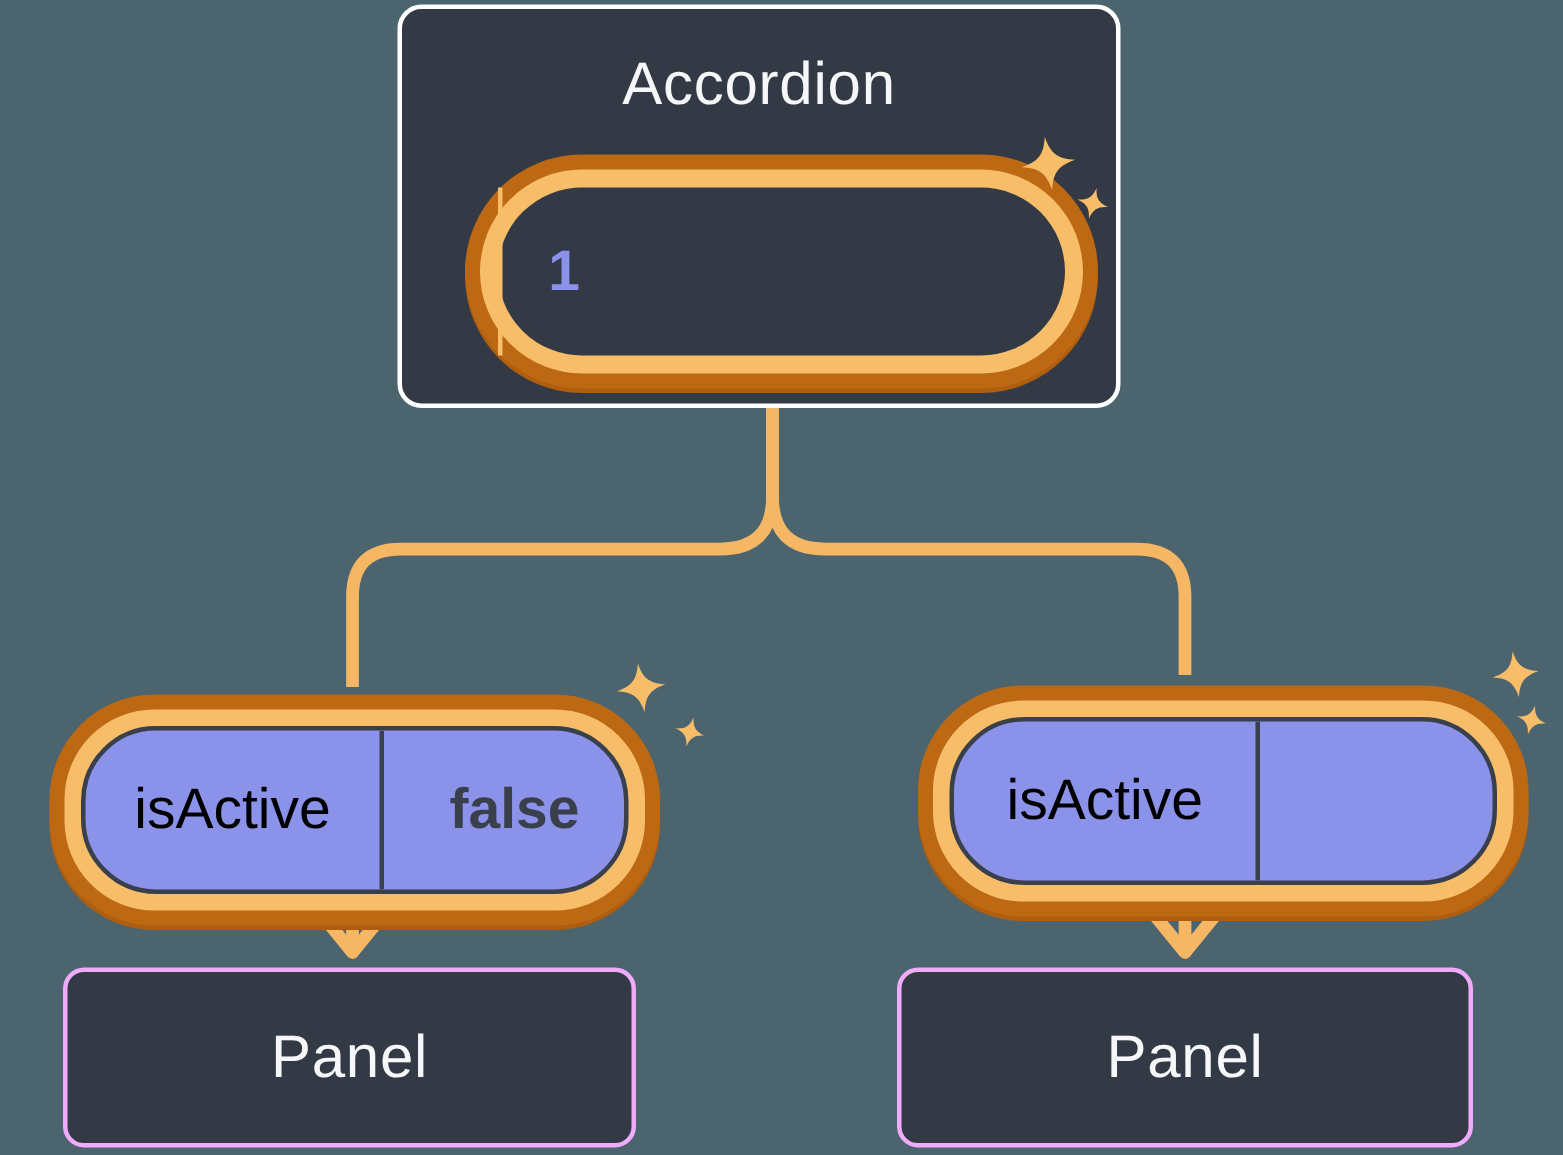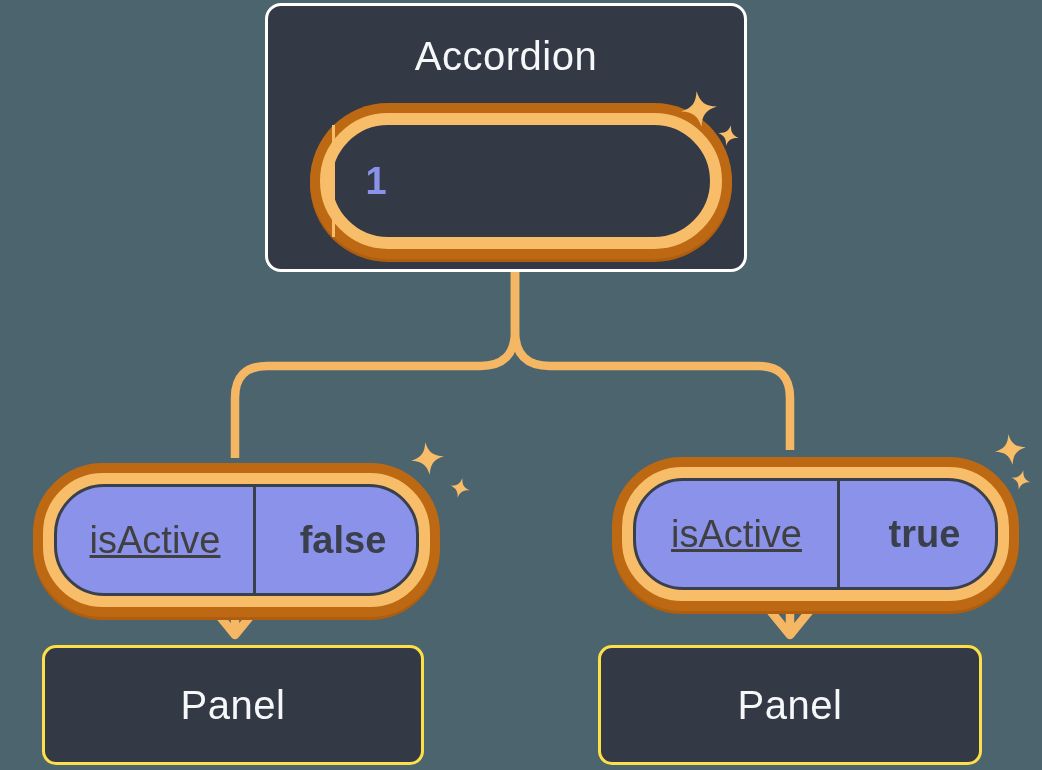--- a/index.html
+++ b/index.html
@@ -22,21 +22,21 @@
     position:absolute;left:0;right:0;
     text-align:center;
     color:#f6f7f9;
     font-size:40px;
     font-weight:500;
     letter-spacing:0.5px;
   }
   .panel-box{
     position:absolute;
     background:#333a45;
-    border:3px solid #fde047;
+    border:3px solid #f0abfc;
     border-radius:14px;
     box-sizing:border-box;
     display:flex;align-items:center;justify-content:center;
     color:#f6f7f9;
     font-size:40px;
     font-weight:500;
     letter-spacing:0.5px;
   }
   
   .state-pill{
@@ -80,23 +80,22 @@
     width:100%;height:100%;
     background:#8b92e9;
     border:3px solid #3a404b;
     border-radius:50px;
     box-sizing:border-box;
     display:flex;align-items:stretch;
     overflow:hidden;
   }
   .prop-pill .cell-name{
     display:flex;align-items:center;justify-content:center;
-    color:#404040;
+    color:#000000;
     font-size:38px;
-    text-decoration:underline;
   }
   .prop-pill .divider{
     width:3px;background:#3a404b;
   }
   .prop-pill .cell-value{
     flex:1 1 auto;
     display:flex;align-items:center;justify-content:center;
     color:#3a404b;
     font-size:38px;font-weight:700;padding-left:14px;
   }
@@ -149,21 +148,20 @@
     <path fill="#f8bd69" transform="rotate(-8 50 50)" d="M50 0 C56 32 68 44 100 50 C68 56 56 68 50 100 C44 68 32 56 0 50 C32 44 44 32 50 0 Z"></path>
   </svg>
   <svg class="sparkle" style="left:450px;top:478px;" width="20" height="20" viewBox="0 0 100 100">
     <path fill="#f8bd69" transform="rotate(14 50 50)" d="M50 0 C56 32 68 44 100 50 C68 56 56 68 50 100 C44 68 32 56 0 50 C32 44 44 32 50 0 Z"></path>
   </svg>
 
   <div class="prop-pill-glow" style="left:612px;top:457px;">
     <div class="prop-pill">
       <div class="cell-name w-right">isActive</div>
       <div class="divider"></div>
-      <div class="cell-value">true</div>
     </div>
   </div>
   <svg class="sparkle" style="left:995px;top:434px;" width="31" height="31" viewBox="0 0 100 100">
     <path fill="#f8bd69" transform="rotate(-8 50 50)" d="M50 0 C56 32 68 44 100 50 C68 56 56 68 50 100 C44 68 32 56 0 50 C32 44 44 32 50 0 Z"></path>
   </svg>
   <svg class="sparkle" style="left:1011px;top:470px;" width="20" height="20" viewBox="0 0 100 100">
     <path fill="#f8bd69" transform="rotate(14 50 50)" d="M50 0 C56 32 68 44 100 50 C68 56 56 68 50 100 C44 68 32 56 0 50 C32 44 44 32 50 0 Z"></path>
   </svg>
 
   <div class="panel-box" style="left:42px;top:645px;width:382px;height:120px;">Panel</div>

